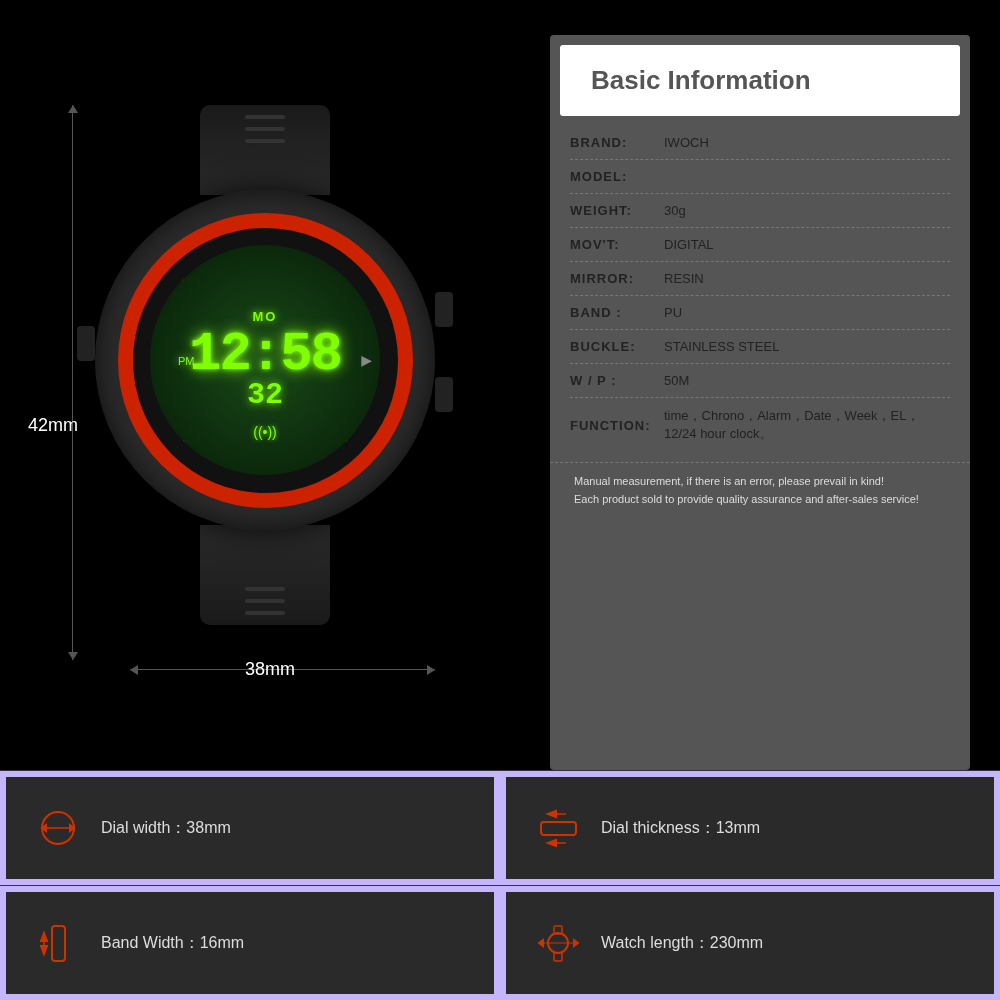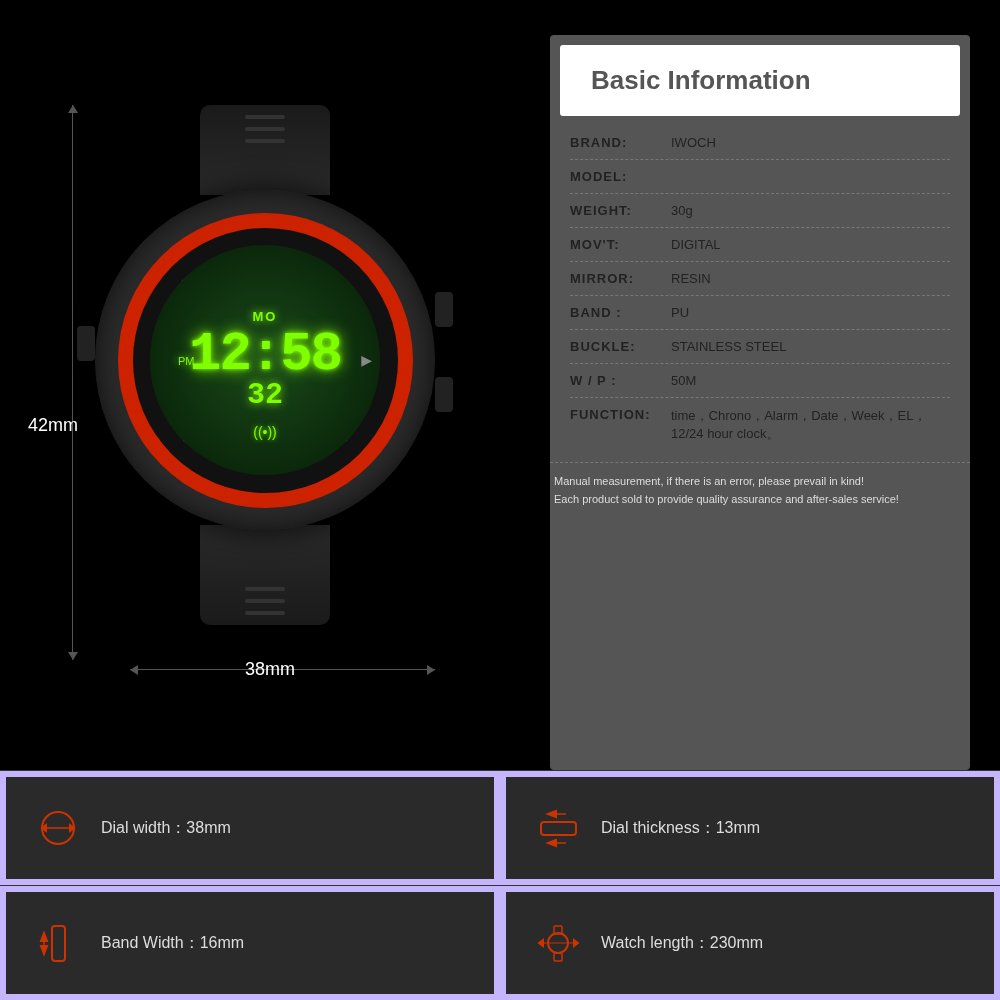--- a/index.html
+++ b/index.html
@@ -347,22 +347,21 @@
     }
 
     .info-rows {
       padding: 10px 20px 10px 20px;
     }
 
     .info-row {
       display: flex;
       padding: 9px 0;
       border-bottom: 1px dashed #777;
-      align-items: flex-start;
-      gap: 7px;
+      align-items: center;
     }
 
     .info-row:last-child {
       border-bottom: none;
     }
 
     .info-label {
       font-weight: bold;
       color: #222;
       font-size: 13px;
@@ -371,21 +370,21 @@
     }
 
     .info-value {
       color: #222;
       font-size: 13px;
       flex: 1;
       padding-left: 4px;
     }
 
     .info-note {
-      padding: 10px 20px 15px 4px;
+      padding: 10px 20px 15px 24px;
       color: #ddd;
       font-size: 11px;
       line-height: 1.6;
       border-top: 1px dashed #777;
       margin: 0 0 0 0;
     }
 
     
     .bottom-section {
       width: 100%;

